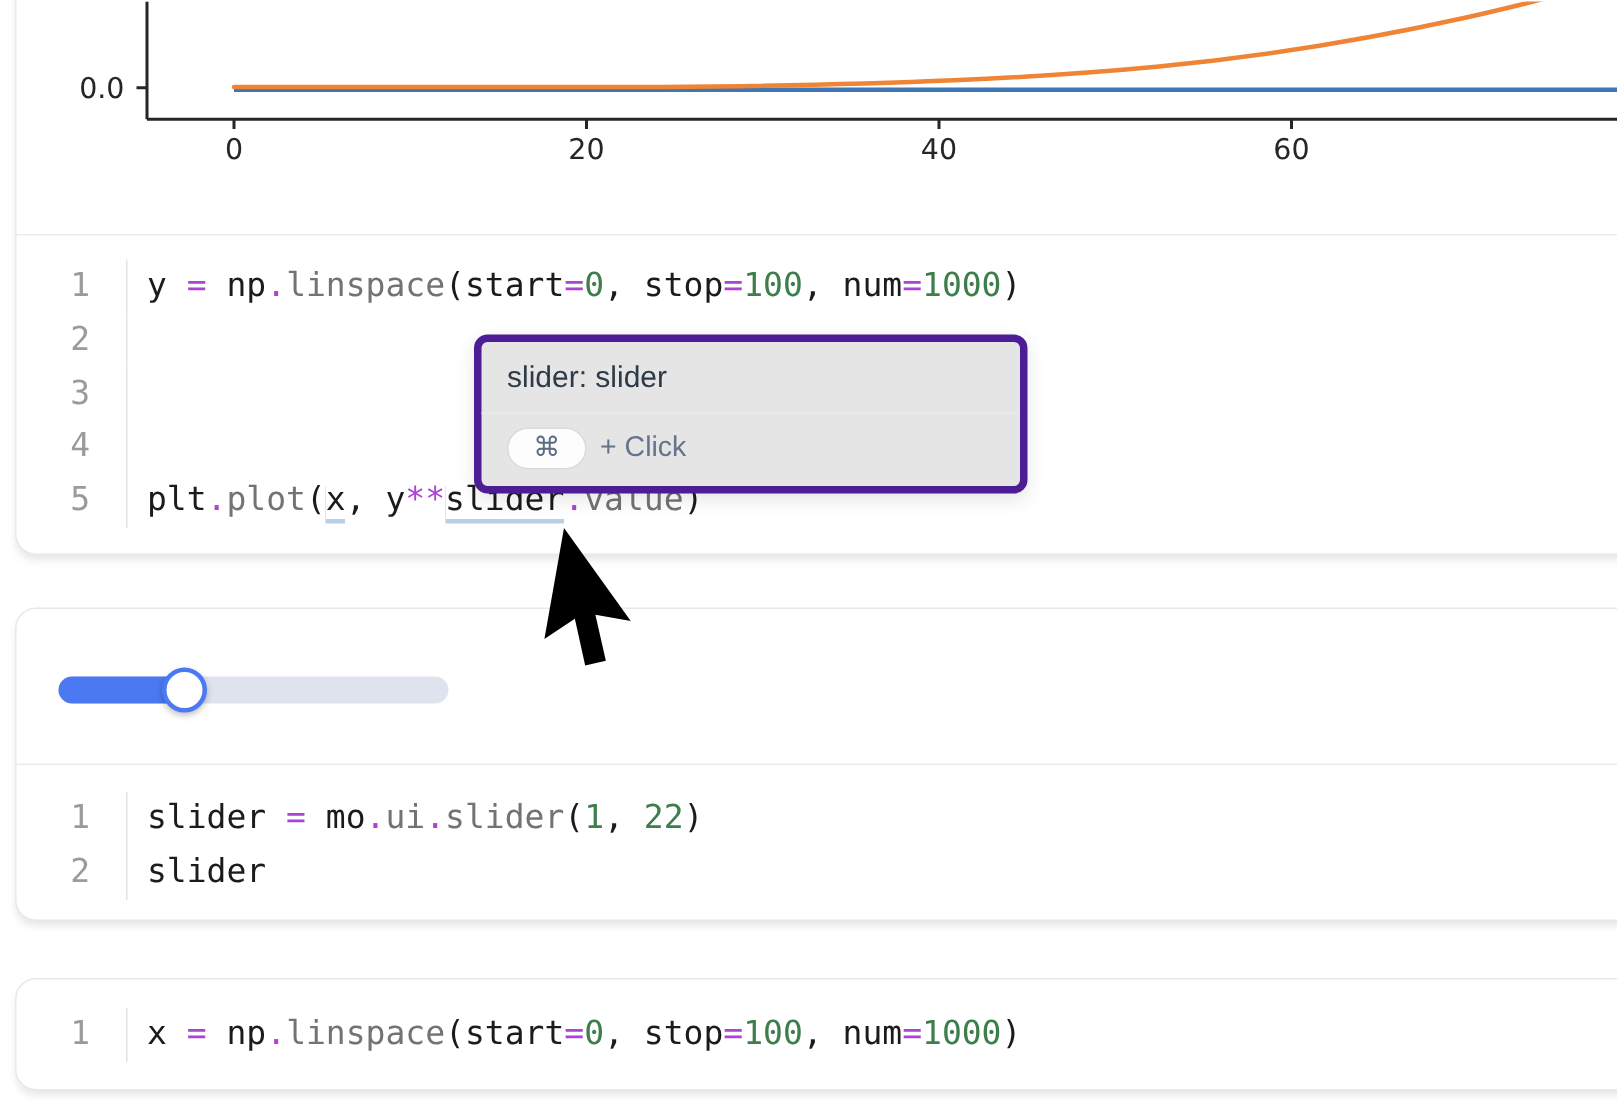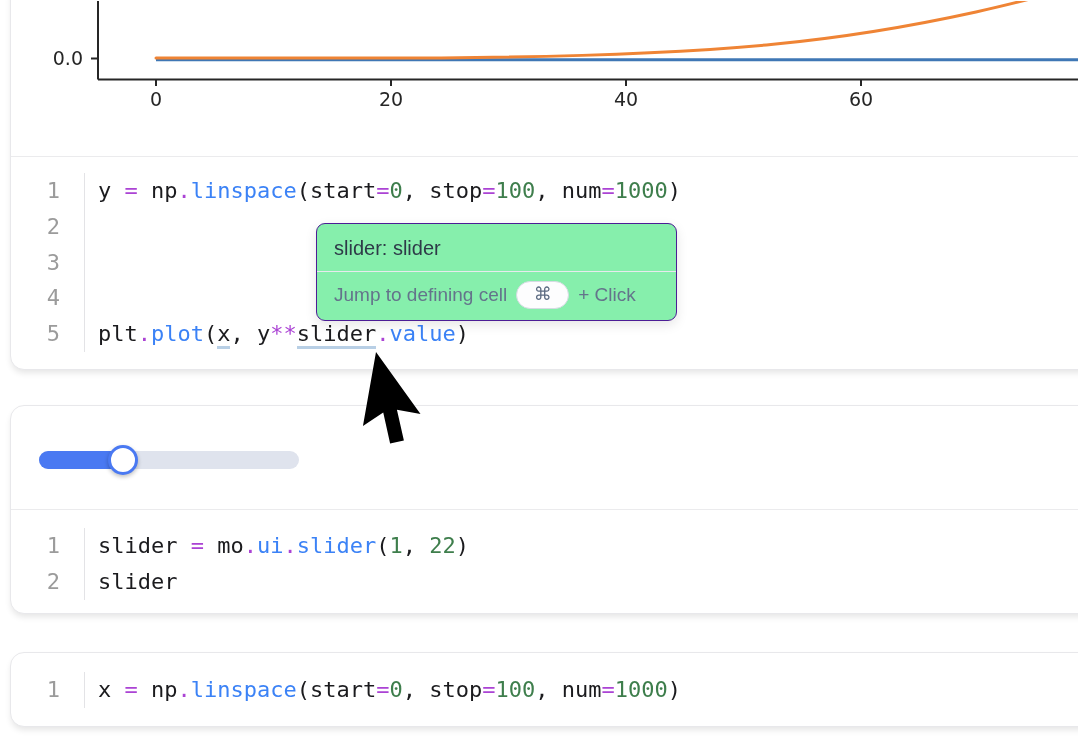--- a/index.html
+++ b/index.html
@@ -25,36 +25,36 @@
   #cell-x .code-area{top:0;padding-top:19px;}
 
   .code-line{display:flex;height:35.8px;align-items:center;
     font-family:"DejaVu Sans Mono",monospace;font-size:22px;line-height:35.8px;}
   .ln{flex:0 0 74px;box-sizing:border-box;text-align:right;padding-right:24px;
     color:#9b9b9b;border-right:1px solid #e3e3e6;align-self:stretch;
     display:flex;align-items:center;justify-content:flex-end;}
   .src{padding-left:13px;white-space:pre;color:#1b1b1e;}
   .tk-plain{color:#1b1b1e;}
   .tk-op{color:#ab43d4;}
-  .tk-fn{color:#3b82f6;}
+  .tk-fn{color:#737373;}
   .tk-num{color:#3e7e4c;}
   .u{box-shadow:0 3px 0 0 #b8cfe5;}
 
   
   .slider-output{position:absolute;left:0;top:0;right:0;height:103px;}
   .slider-track{position:absolute;left:28px;top:45px;width:260px;height:18px;
     border-radius:9px;background:#dfe3ed;}
   .slider-fill{position:absolute;left:0;top:0;height:18px;border-radius:9px;background:#4a79f2;}
   .slider-handle{position:absolute;top:-6px;width:24px;height:24px;border-radius:50%;
     background:#fff;border:3px solid #4a79f2;box-shadow:0 2px 4px rgba(0,0,0,0.25);
     transform:translateX(-14px);}
 
   
   .tooltip{position:absolute;left:316px;top:223px;width:359px;z-index:6;
-    background:#86efac;border:1px solid #4c1d95;border-radius:9px;
+    background:#e5e5e5;border:5px solid #4c1d95;border-radius:9px;
     box-shadow:0 4px 12px rgba(0,0,0,0.10);}
   .tt-title{padding:13px 17px 11px;font-size:20px;color:#2e3a48;}
   .tt-div{border-top:1px solid #e8eaee;height:0;}
   .tt-footer{display:flex;align-items:center;gap:9px;padding:9px 17px 11px;
     color:#64748b;font-size:19px;}
   .kbd{display:inline-flex;align-items:center;justify-content:center;
     min-width:27px;padding:1px 12px 3px;border:1.5px solid #d6dbe3;border-radius:999px;
     background:#fdfdfe;color:#5c6b82;font-size:18px;}
 
   .cursor-svg{position:absolute;left:330px;top:340px;z-index:9;pointer-events:none;}
@@ -105,21 +105,20 @@
         <span class="ln">5</span>
         <span class="src"><span class="tk-plain">plt</span><span class="tk-op">.</span><span class="tk-fn">plot</span><span class="tk-plain">(</span><span class="tk-plain u">x</span><span class="tk-plain">, y</span><span class="tk-op">**</span><span class="tk-plain u">slider</span><span class="tk-op">.</span><span class="tk-fn">value</span><span class="tk-plain">)</span></span>
       </div>
     </div>
 </section>
 
 <div class="tooltip">
   <div class="tt-title">slider: slider</div>
   <div class="tt-div"></div>
   <div class="tt-footer">
-    <span>Jump to defining cell</span>
     <span class="kbd">⌘</span>
     <span>+ Click</span>
   </div>
 </div>
 
 <svg class="cursor-svg" width="150" height="120">
   <polygon points="0,0 0,17.9 4.2,13.9 7.1,20.9 10.2,19.6 7.3,12.7 13,12.7" transform="translate(46,12) rotate(10) scale(4.2)" fill="#000"></polygon>
 </svg>
 
 <section class="cell" id="cell-slider">

